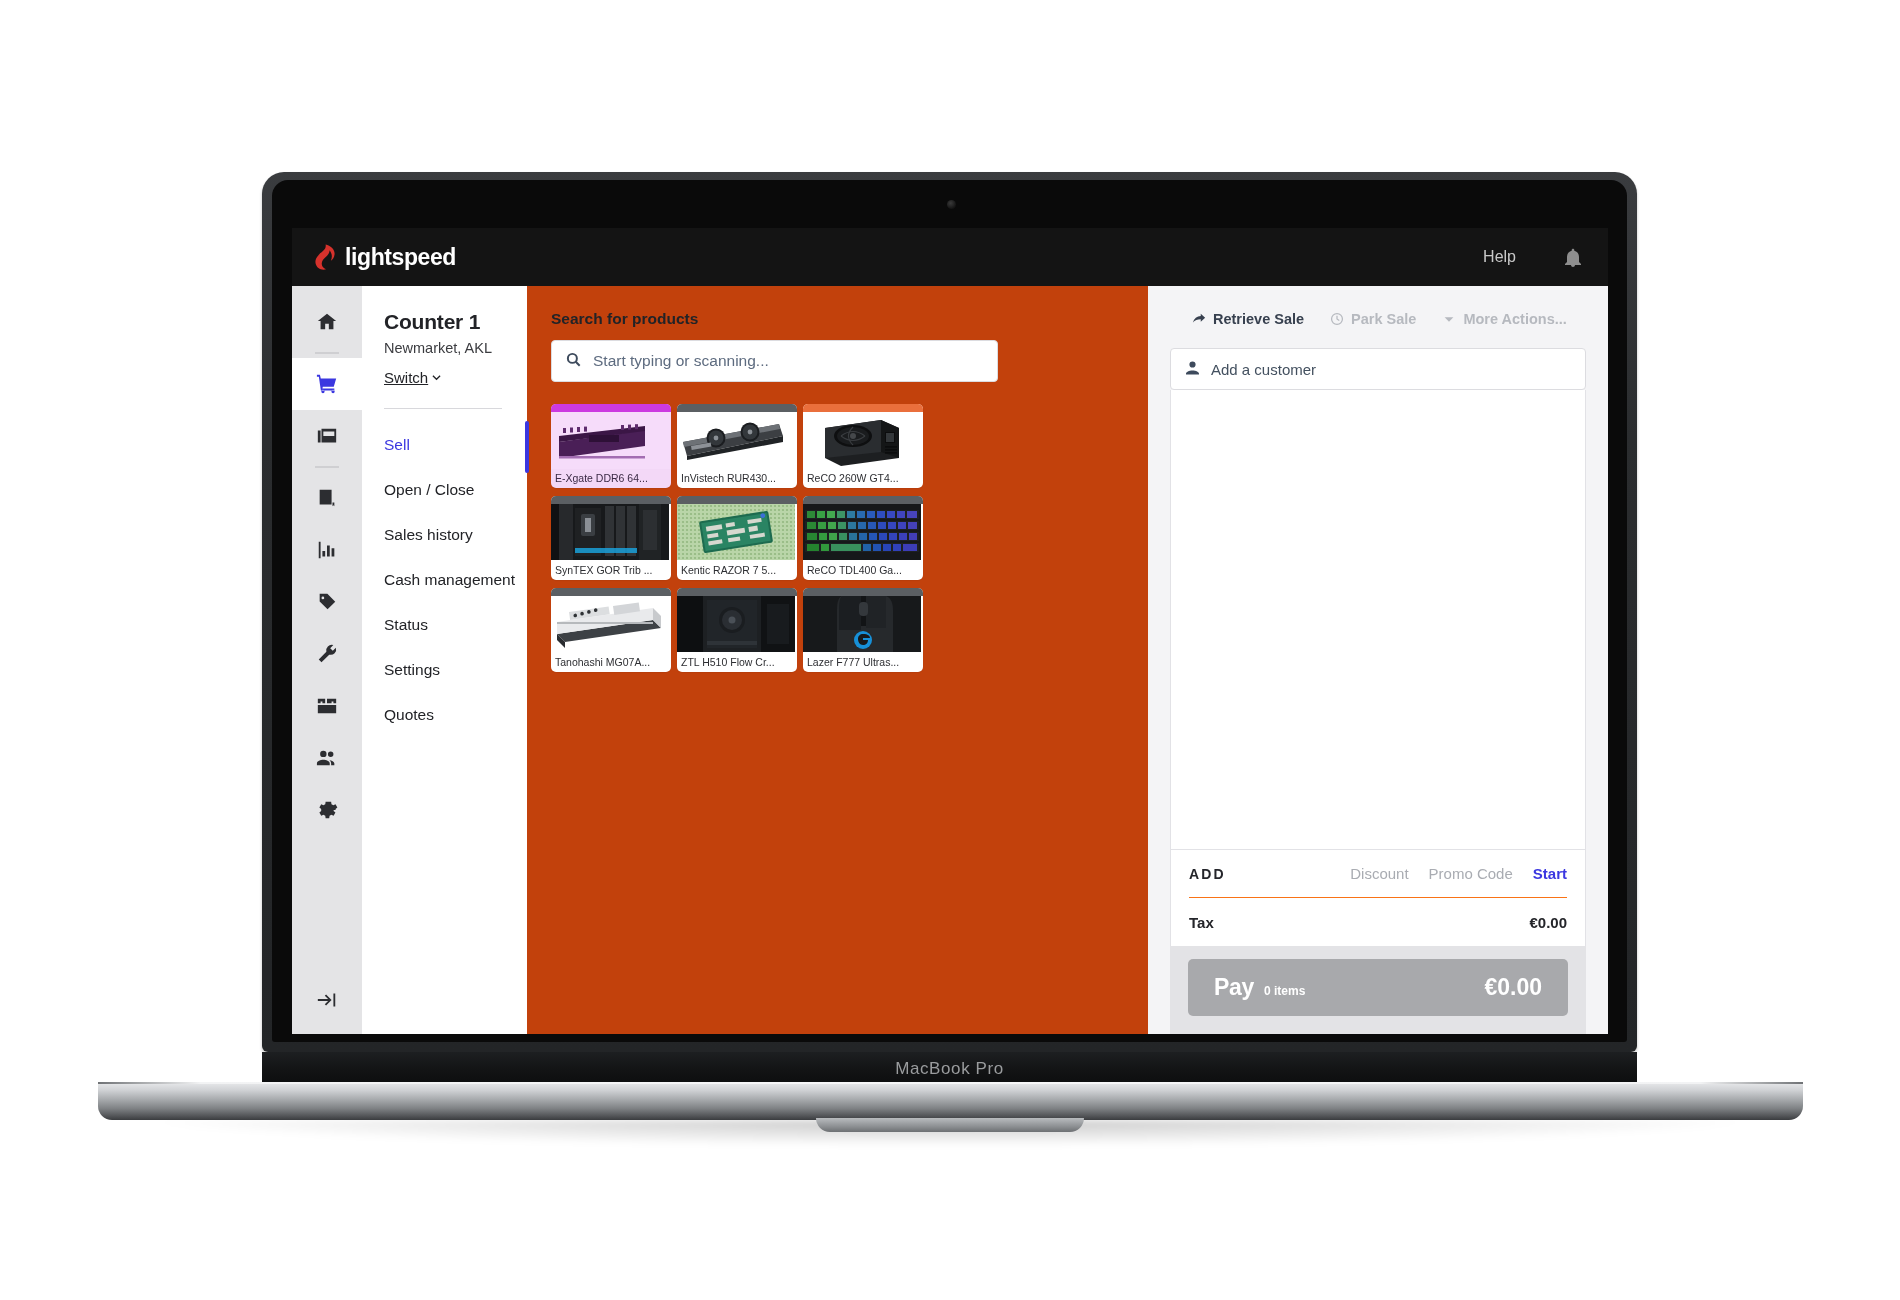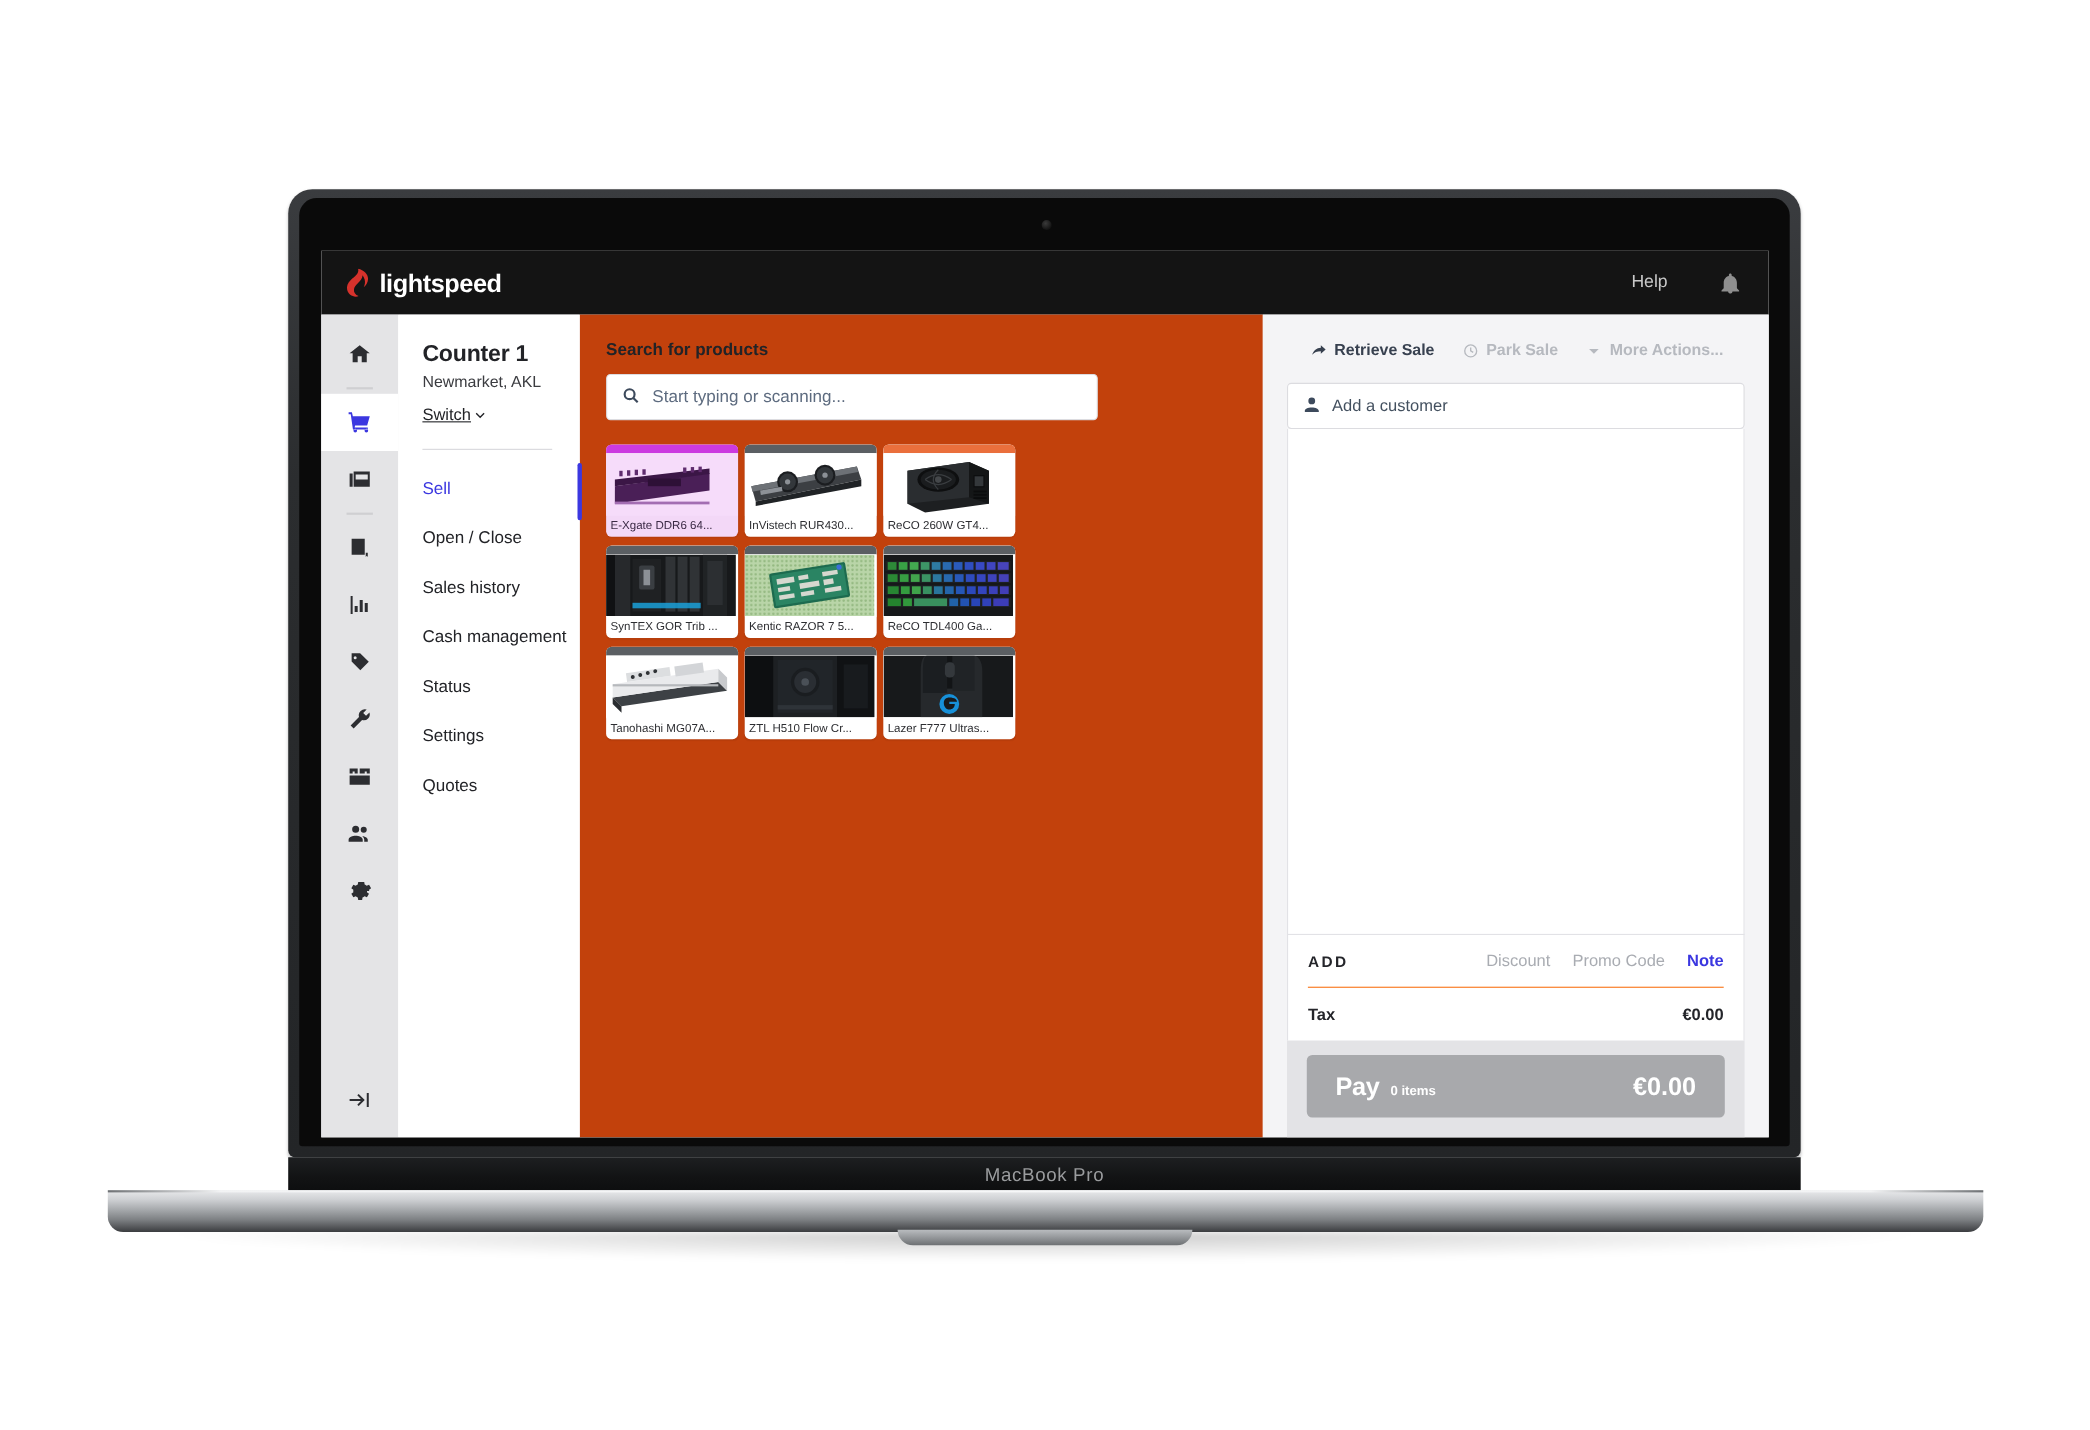--- a/index.html
+++ b/index.html
@@ -675,21 +675,21 @@
         </div>
 
         <div class="cart-items"></div>
 
         <div class="cart-add">
           <div class="add-row">
             <span class="add-label">ADD</span>
             <span class="add-links">
               <span class="lnk-dim">Discount</span>
               <span class="lnk-dim">Promo Code</span>
-              <span class="lnk-note">Note</span>
+              <span class="lnk-note">Start</span>
             </span>
           </div>
           <div class="tax-row">
             <span class="tax-label">Tax</span>
             <span class="tax-val">€0.00</span>
           </div>
         </div>
 
         <div class="pay-wrap">
           <div class="pay-btn">

